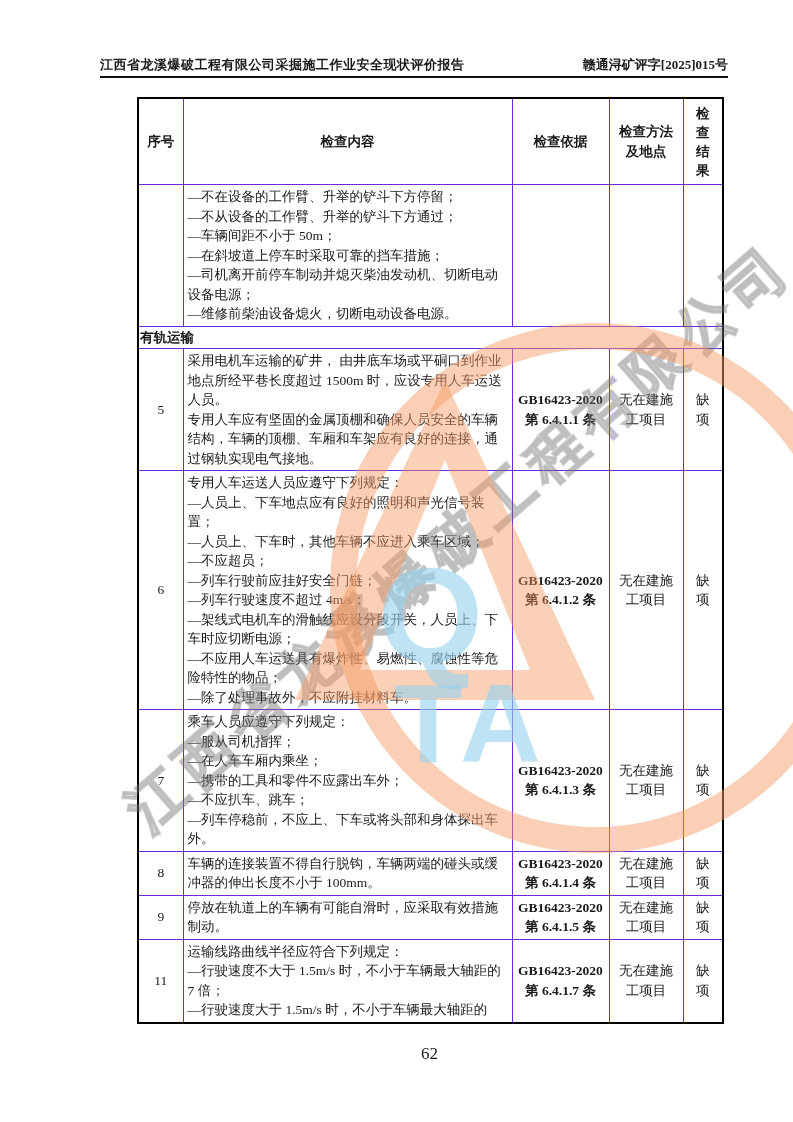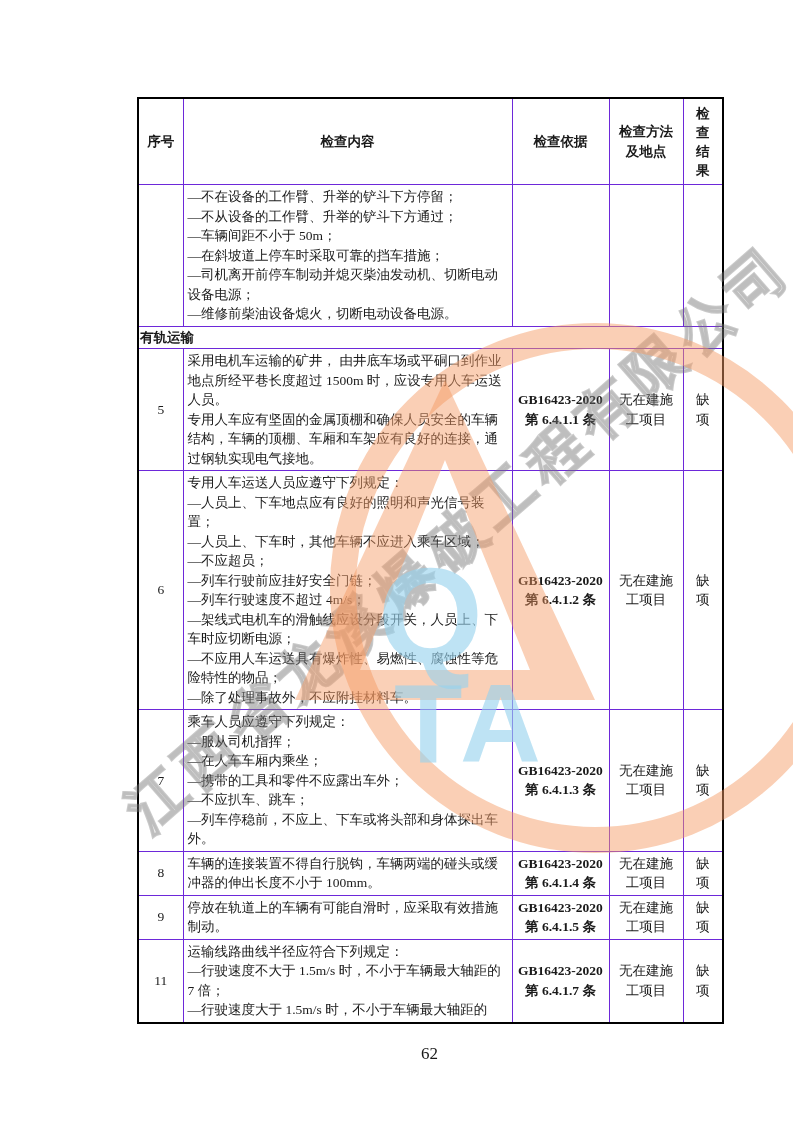--- a/index.html
+++ b/index.html
@@ -78,20 +78,24 @@
     color:rgba(120,120,120,0.14);
     -webkit-text-stroke:2px rgba(115,115,115,0.38);
     font-weight:bold;
   }
 </style>
 </head>
 <body>
 
 <div class="page">
 
+  <div class="doc-header">
+    <span class="left">江西省龙溪爆破工程有限公司采掘施工作业安全现状评价报告</span>
+    <span class="right">赣通浔矿评字[2025]015号</span>
+  </div>
 
   <table class="checklist">
     <colgroup>
       <col style="width:45px">
         <col style="width:329px">
         <col style="width:97px">
         <col style="width:74px">
         <col style="width:40px">
     </colgroup>
     <thead>

